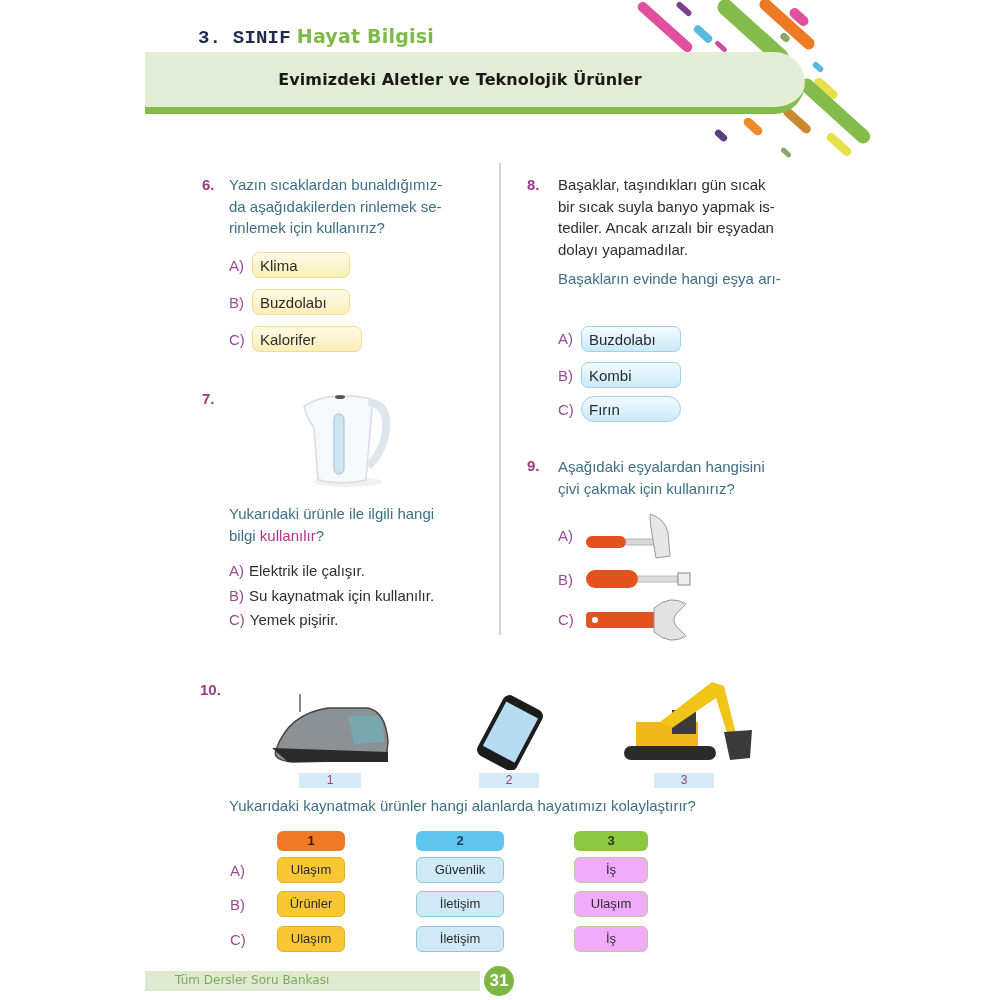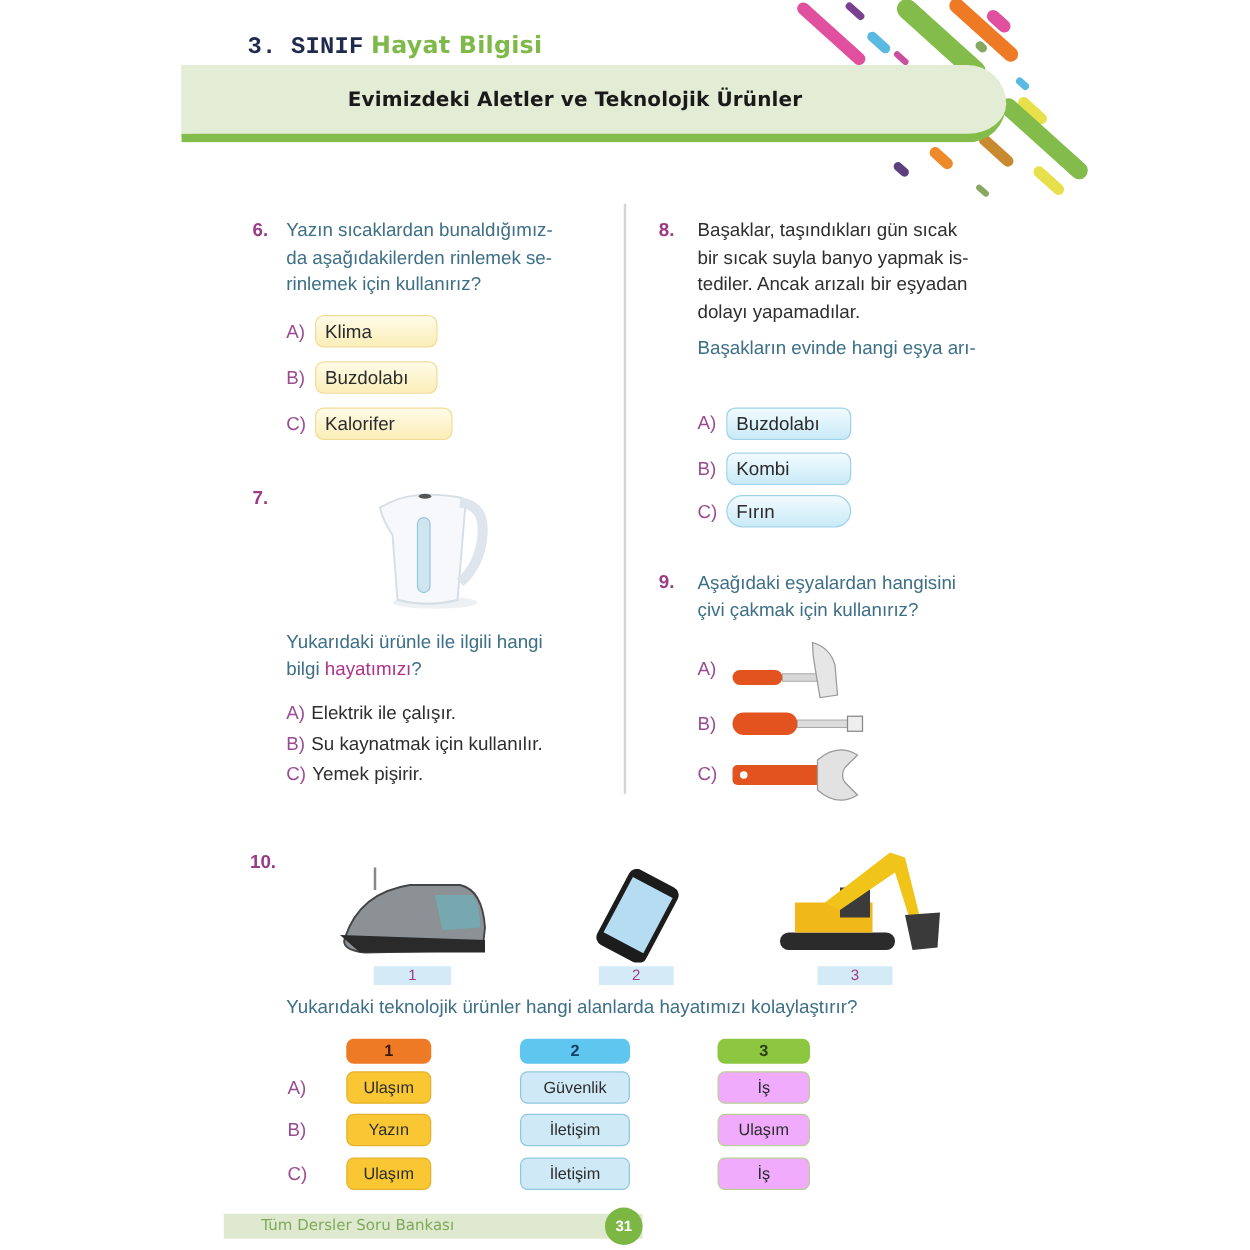--- a/index.html
+++ b/index.html
@@ -55,23 +55,23 @@
 
   
   .numtag { height:15px; background:#d4ebf7; color:#9b3b86; font-size:12px; text-align:center; line-height:15px; }
   .colhead { height:20px; border-radius:6px; text-align:center; line-height:20px; font-size:13px; font-weight:bold; }
   .cell { height:26px; border-radius:6px; text-align:center; line-height:24px; font-size:13px; color:#2b2b2b; box-sizing:border-box; }
   .cell.c1 { background:#f8c733; border:1.5px solid #e6b02a; }
   .cell.c2 { background:#cfeaf6; border:1.5px solid #8fc7df; }
   .cell.c3 { background:#f0abfc; border:1.5px solid #b7cf94; }
 
   
-  .footer-band { left:145px; top:971px; width:335px; height:20px; background:#dfe9cf;margin-left:34px; }
+  .footer-band { left:145px; top:971px; width:335px; height:20px; background:#dfe9cf; }
   .footer-band span { position:absolute; left:30px; top:2px; color:#7fa95a; font-size:12px; font-family:"DejaVu Sans", sans-serif; }
-  .pagenum { left:484px; top:966px; width:30px; height:30px; border-radius:50%; background:#7cb744; color:#fff; font-weight:bold; font-size:12px; text-align:center; line-height:30px; }
+  .pagenum { left:484px; top:966px; width:30px; height:30px; border-radius:50%; background:#7cb744; color:#fff; font-weight:bold; font-size:17px; text-align:center; line-height:30px; }
 </style>
 </head>
 <body>
 
 <div class="abs brand">
   <span class="grade">3. SINIF</span><span class="subject">Hayat Bilgisi</span>
 </div>
 
 <div class="abs" style="left:640px;top:0;width:220px;height:170px;">
   <div class="streak" style="left:-10px;top:22px;width:70px;height:10px;background:#e0509e;"></div>
@@ -116,21 +116,21 @@
   <svg width="90" height="100" viewBox="0 0 90 100">
     <ellipse cx="46" cy="94" rx="34" ry="5" fill="#eef1f4"></ellipse>
     <path d="M10 14 Q30 4 66 10 Q74 12 70 20 L64 92 Q40 98 16 92 L12 40 Q4 28 2 18 Z" fill="#f6f8fb" stroke="#d5dde5" stroke-width="1.5"></path>
     <path d="M66 14 Q86 16 84 40 Q82 64 66 78" fill="none" stroke="#dfe5ec" stroke-width="8"></path>
     <rect x="32" y="26" width="10" height="60" rx="5" fill="#cfe6f1" stroke="#9ac6dc"></rect>
     <ellipse cx="38" cy="9" rx="5" ry="2" fill="#555"></ellipse>
   </svg>
 </div>
 <div class="abs qtext" style="left:229px;top:503px;width:260px;">
   <div>Yukarıdaki ürünle ile ilgili hangi</div>
-  <div><span>bilgi </span><span class="accent">hayatımızı</span><span>?</span></div>
+  <div><span>bilgi </span><span class="accent">kullanılır</span><span>?</span></div>
 </div>
 <div class="abs row-line" style="left:229px;top:562px;"><span class="l">A)</span><span>Elektrik ile çalışır.</span></div>
 <div class="abs row-line" style="left:229px;top:587px;"><span class="l">B)</span><span>Su kaynatmak için kullanılır.</span></div>
 <div class="abs row-line" style="left:229px;top:611px;"><span class="l">C)</span><span>Yemek pişirir.</span></div>
 
 <div class="abs qnum" style="left:527px;top:176px;">8.</div>
 <div class="abs qtext-dark" style="left:558px;top:174px;width:260px;">
   <div>Başaklar, taşındıkları gün sıcak</div>
   <div>bir sıcak suyla banyo yapmak is-</div>
   <div>tediler. Ancak arızalı bir eşyadan</div>
@@ -202,36 +202,36 @@
     <rect x="52" y="34" width="24" height="24" fill="#3b3b3b"></rect>
     <path d="M40 46 L92 6 L104 10 L116 58 L108 60 L96 22 L52 52 Z" fill="#f0c419"></path>
     <path d="M104 56 L132 54 L130 82 L110 84 Z" fill="#3a3a3a"></path>
   </svg>
 </div>
 
 <div class="abs numtag" style="left:299px;top:773px;width:62px;">1</div>
 <div class="abs numtag" style="left:479px;top:773px;width:60px;">2</div>
 <div class="abs numtag" style="left:654px;top:773px;width:60px;">3</div>
 
-<div class="abs qtext" style="left:229px;top:795px;white-space:nowrap;">Yukarıdaki teknolojik ürünler hangi alanlarda hayatımızı kolaylaştırır?</div>
+<div class="abs qtext" style="left:229px;top:795px;white-space:nowrap;">Yukarıdaki kaynatmak ürünler hangi alanlarda hayatımızı kolaylaştırır?</div>
 
 <div class="abs colhead" style="left:277px;top:831px;width:68px;background:#ef7a26;color:#3a1a0a;">1</div>
 <div class="abs colhead" style="left:416px;top:831px;width:88px;background:#5ec6ef;color:#163e66;">2</div>
 <div class="abs colhead" style="left:574px;top:831px;width:74px;background:#8dc63f;color:#2c3d14;">3</div>
 
 <div class="abs optlbl" style="left:230px;top:862px;">A)</div>
 <div class="abs" style="left:277px;top:857px;width:371px;height:28px;">
   <div class="abs cell c1" style="left:0;top:0;width:68px;">Ulaşım</div>
   <div class="abs cell c2" style="left:139px;top:0;width:88px;">Güvenlik</div>
   <div class="abs cell c3" style="left:297px;top:0;width:74px;">İş</div>
 </div>
 
 <div class="abs optlbl" style="left:230px;top:896px;">B)</div>
 <div class="abs" style="left:277px;top:891px;width:371px;height:28px;">
-  <div class="abs cell c1" style="left:0;top:0;width:68px;">Yazın</div>
+  <div class="abs cell c1" style="left:0;top:0;width:68px;">Ürünler</div>
   <div class="abs cell c2" style="left:139px;top:0;width:88px;">İletişim</div>
   <div class="abs cell c3" style="left:297px;top:0;width:74px;">Ulaşım</div>
 </div>
 
 <div class="abs optlbl" style="left:230px;top:931px;">C)</div>
 <div class="abs" style="left:277px;top:926px;width:371px;height:28px;">
   <div class="abs cell c1" style="left:0;top:0;width:68px;">Ulaşım</div>
   <div class="abs cell c2" style="left:139px;top:0;width:88px;">İletişim</div>
   <div class="abs cell c3" style="left:297px;top:0;width:74px;">İş</div>
 </div>

